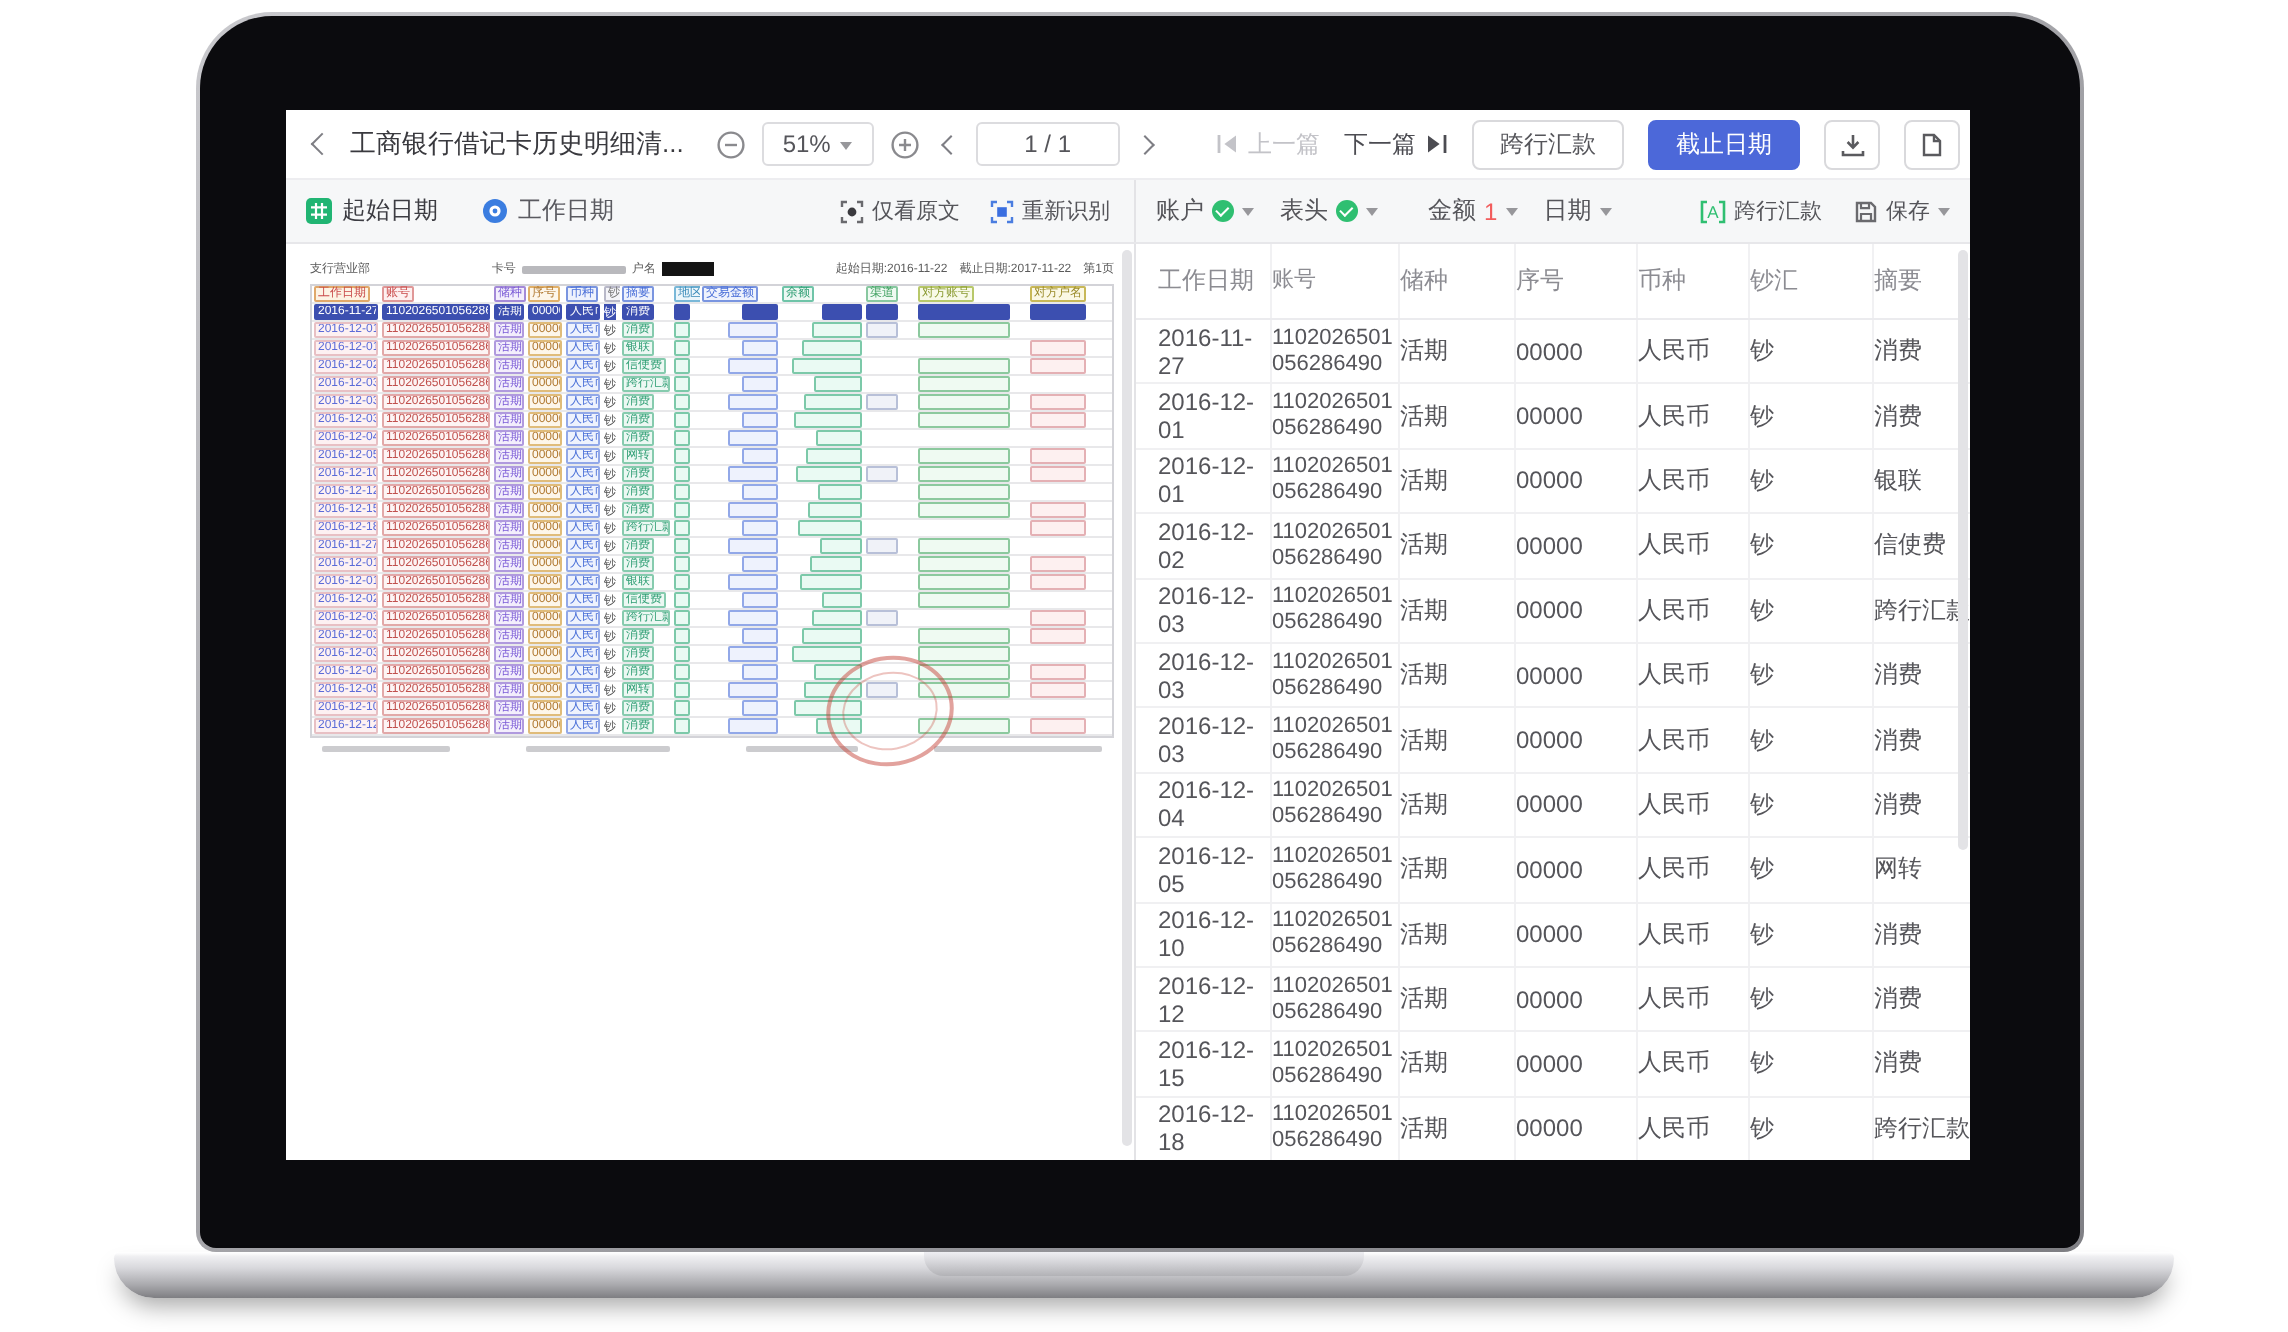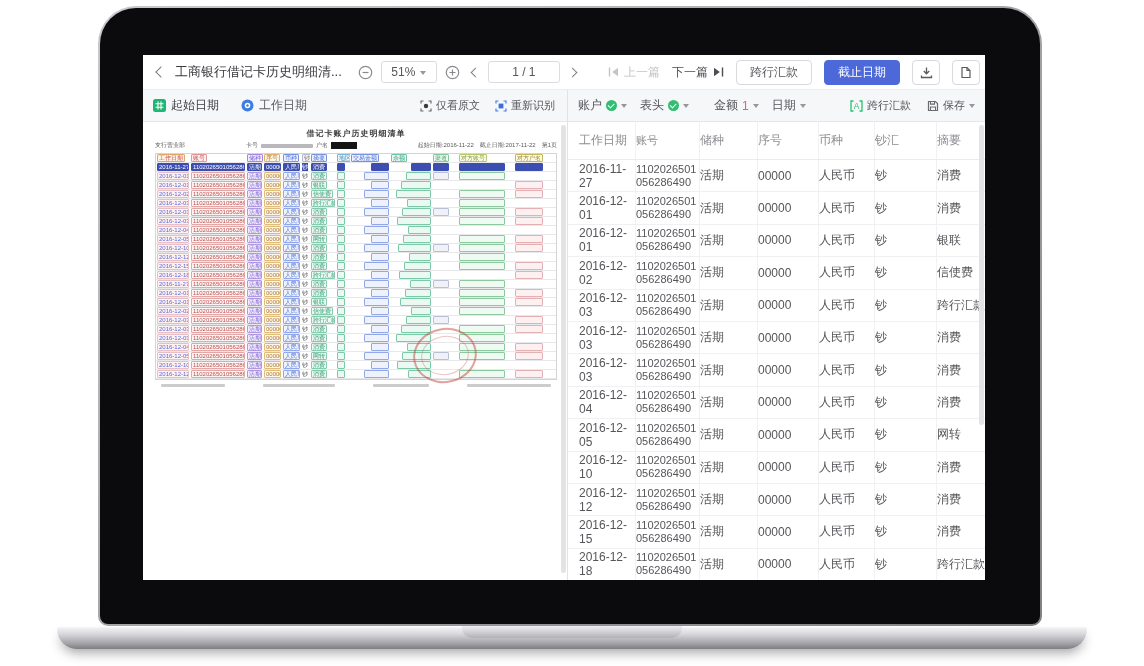--- a/index.html
+++ b/index.html
@@ -270,21 +270,20 @@
             <span class="caret"></span>
           </div>
         </div>
       </div>
     </div>
 
     <div class="content">
 
       <div class="panel-left">
         <div class="docpage">
-          <div class="doc-title2">借记卡账户历史明细清单</div>
           <div class="doc-info">
             <span>支行营业部</span>
             <span class="mid">
               <span>卡号</span>
               <span class="smudge"></span>
               <span>户名</span>
               <span class="redact"></span>
             </span>
             <span>起始日期:2016-11-22　截止日期:2017-11-22　第1页</span>
           </div>

